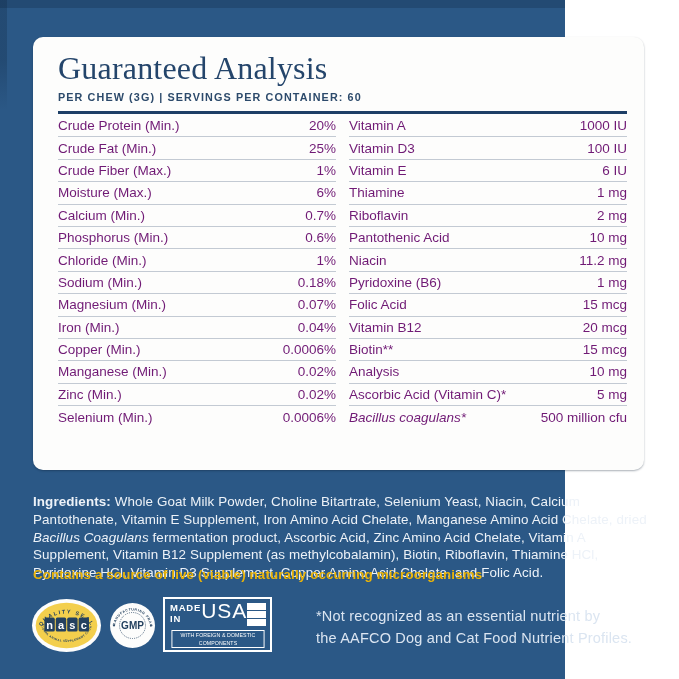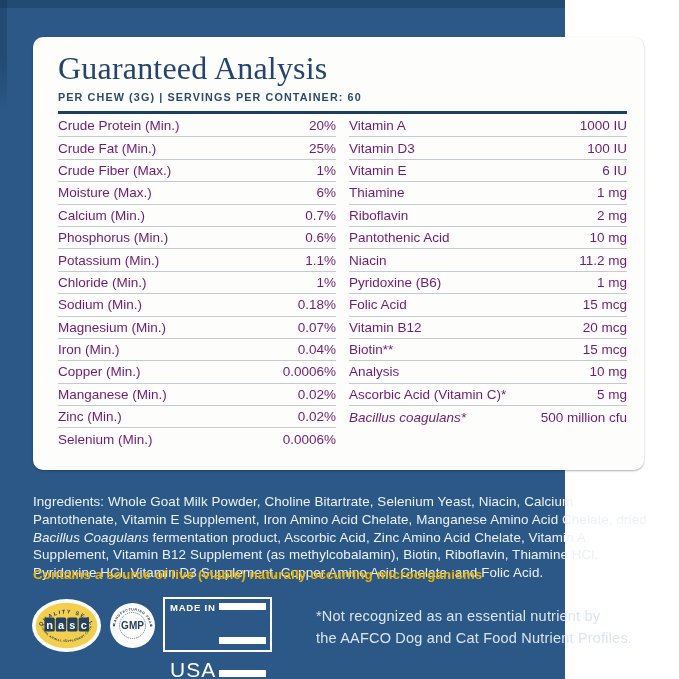--- a/index.html
+++ b/index.html
@@ -21,34 +21,34 @@
   .row{display:flex;justify-content:space-between;align-items:center;height:22.4px;
        box-sizing:border-box;border-bottom:1px solid #c3cad3;
        font-size:13.5px;color:#701a75;white-space:nowrap;}
   .row.last{border-bottom:none;}
   .lbl{text-align:left;}
   .val{text-align:right;margin-left:6px;}
   .it{font-style:italic;}
   
   .ingredients{position:absolute;left:33px;top:480px;width:614px;
                font-size:13.4px;line-height:17.6px;color:#edf2f8;letter-spacing:.1px;}
-  .ingredients .b{font-weight:400;}
+  .ingredients .b{font-weight:700;}
   .contains{position:absolute;left:33px;top:567px;width:614px;
             font-size:13.3px;font-weight:700;color:#eab308;letter-spacing:.15px;}
   .footnote{position:absolute;left:316px;top:606px;width:330px;
             font-size:14.5px;line-height:21.5px;color:#dbe5f1;letter-spacing:.2px;}
   
   .seal{position:absolute;}
   .nasc{left:31px;top:598px;}
   .gmp{left:109px;top:602px;}
   .usa-badge{position:absolute;left:163px;top:597px;width:109px;height:55px;
              border:2px solid #fff;box-sizing:border-box;padding:3px 4px 2px 5px;
              display:flex;flex-direction:column;color:#fff;}
   .usa-main{flex:1;display:flex;justify-content:space-between;}
-  .usa-words{display:flex;flex-direction:column;justify-content:space-between;gap:48px;}
+  .usa-words{display:flex;flex-direction:row;justify-content:space-between;}
   .usa-line1{font-size:9.5px;font-weight:700;letter-spacing:.8px;}
   .usa-line2{font-size:21px;font-weight:400;letter-spacing:1px;line-height:18px;}
   .usa-stripes{display:flex;flex-direction:column;justify-content:space-between;width:47px;padding:1px 0 2px;}
   .stripe{height:7px;background:#fff;}
   .usa-bottom{border:1px solid #fff;margin-top:2px;text-align:center;
               font-size:5.4px;letter-spacing:.1px;line-height:8px;transform:scaleX(.97);transform-origin:center;}
 </style>
 </head>
 <body>
 
@@ -78,24 +78,20 @@
             <span class="lbl">Moisture (Max.)</span>
             <span class="val">6%</span>
           </div>
           <div class="row">
             <span class="lbl">Calcium (Min.)</span>
             <span class="val">0.7%</span>
           </div>
           <div class="row">
             <span class="lbl">Phosphorus (Min.)</span>
             <span class="val">0.6%</span>
-          </div>
-          <div class="row">
-            <span class="lbl">Potassium (Min.)</span>
-            <span class="val">1.1%</span>
           </div>
           <div class="row">
             <span class="lbl">Chloride (Min.)</span>
             <span class="val">1%</span>
           </div>
           <div class="row">
             <span class="lbl">Sodium (Min.)</span>
             <span class="val">0.18%</span>
           </div>
           <div class="row">

